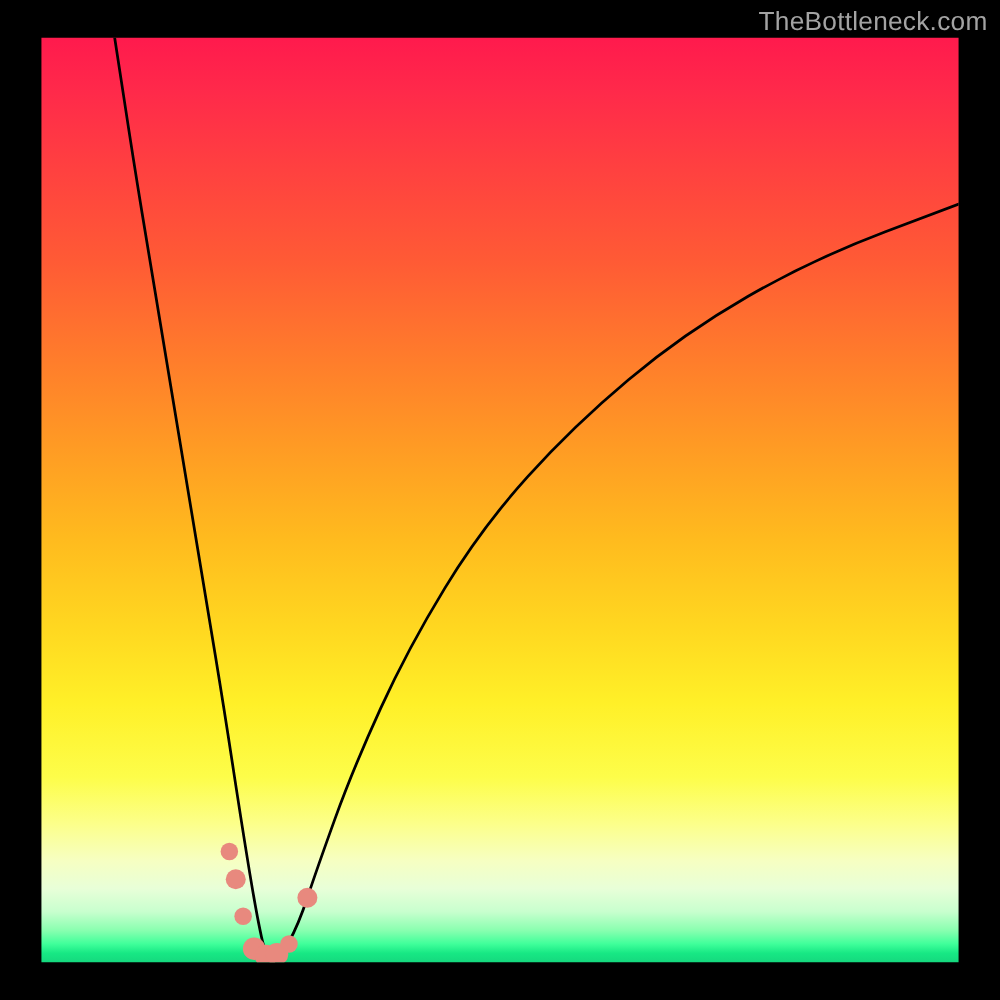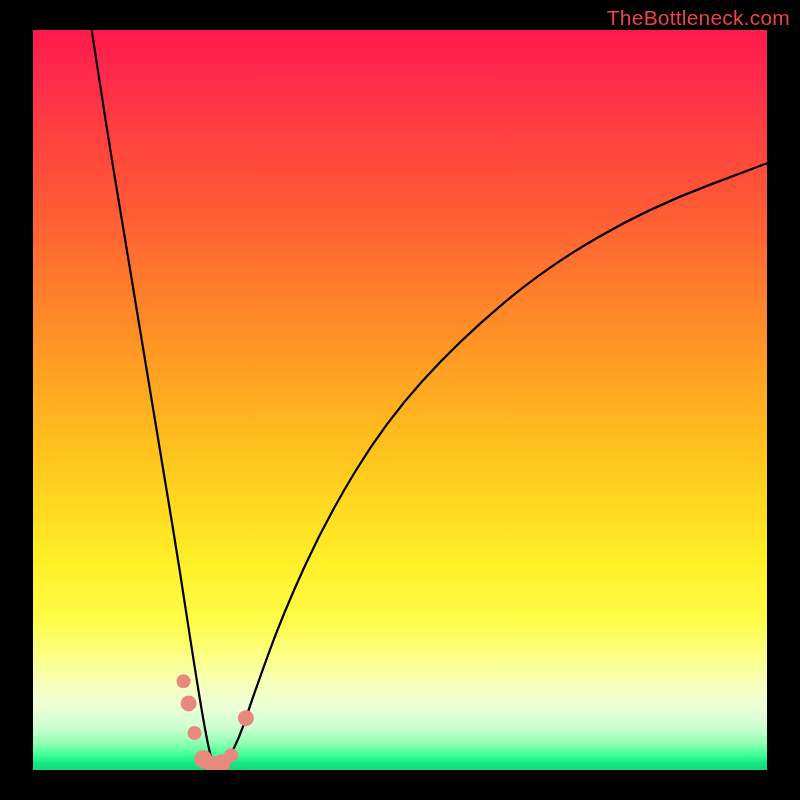--- a/index.html
+++ b/index.html
@@ -48,21 +48,21 @@
       #8affb0 96.5%,
       #3fff9a 98%,
       #17e884 99%,
       #15d87e 100%
     );
   }
   .watermark {
     position: absolute;
     top: 6px;
     right: 10px;
-    color: #ef4444;
+    color: #a3a3a3;
     font-size: 21px;
     font-weight: 500;
     letter-spacing: 0.2px;
     user-select: none;
   }
   svg.curve {
     position: absolute;
     inset: 0;
   }
 </style>

